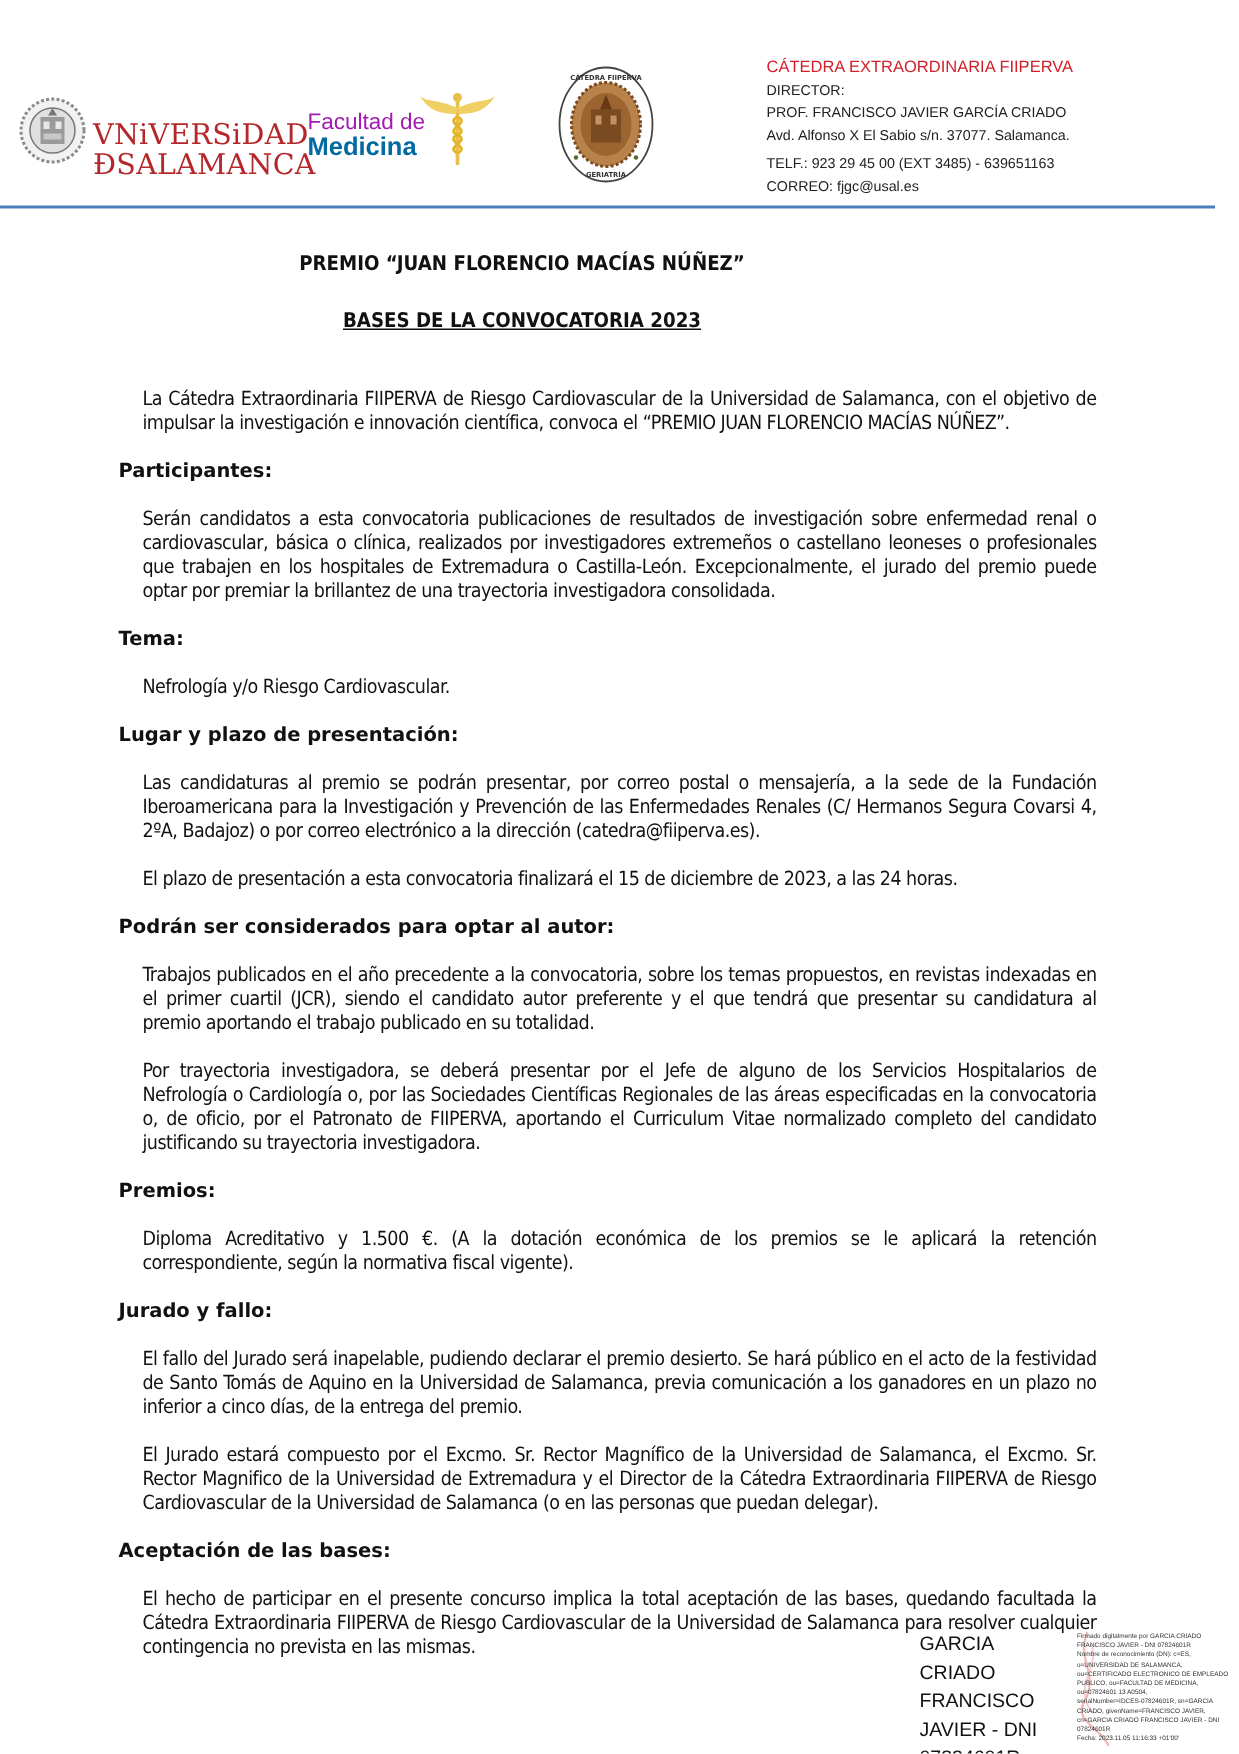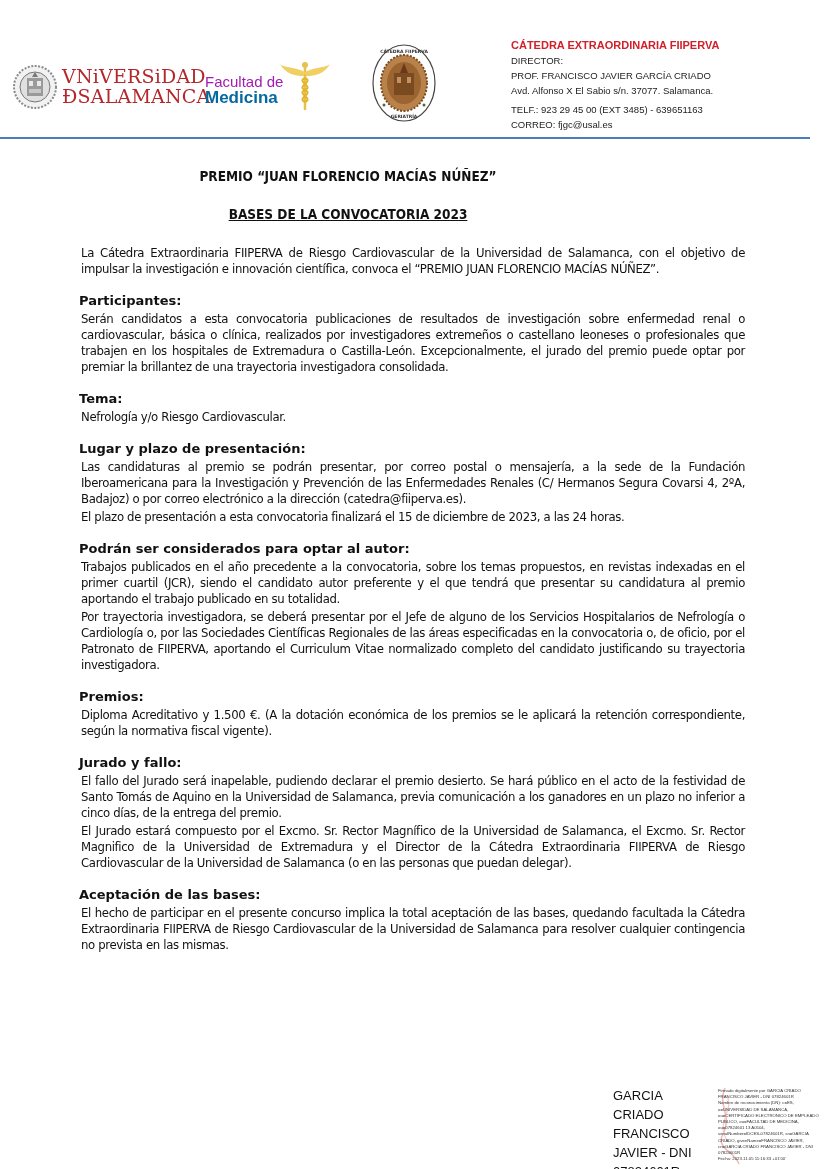--- a/index.html
+++ b/index.html
@@ -2,50 +2,50 @@
 <html><head>
 <meta charset="utf-8">
 <style>
   html, body { margin:0; padding:0; background:#ffffff; }
   body { width:826px; height:1169px; position:relative; overflow:hidden; font-family:"DejaVu Sans", sans-serif; color:#111; }
 
   
   .header { position:absolute; left:0; top:0; width:826px; height:140px; }
   .usal-logo { position:absolute; left:12px; top:64px; width:175px; height:50px; }
   .usal-seal { position:absolute; left:0; top:0; width:46px; height:46px; }
-  .usal-text { position:absolute; left:50px; top:2px; font-family:"DejaVu Serif", serif; color:#b4272b; line-height:20px; letter-spacing:0.2px; }
+  .usal-text { position:absolute; left:50px; top:16px; font-family:"DejaVu Serif", serif; color:#b4272b; line-height:20px; letter-spacing:0.2px; }
   .usal-text .l1 { font-size:19px; display:block; }
   .usal-text .l2 { font-size:19px; display:block; }
 
   .fac-logo { position:absolute; left:205px; top:60px; width:125px; height:52px; }
   .fac-text { position:absolute; left:0; top:14px; font-family:"Liberation Sans", sans-serif; line-height:16px; }
   .fac-text .l1 { display:block; font-size:15px; color:#a21caf; }
   .fac-text .l2 { display:block; font-size:17px; color:#0369a1; font-weight:bold; }
   .caduceus { position:absolute; left:75px; top:0; width:50px; height:52px; }
 
   .seal-logo { position:absolute; left:372px; top:43px; width:64px; height:80px; }
 
   .contact { position:absolute; left:511px; top:38px; font-family:"Liberation Sans", sans-serif; font-size:9.5px; color:#222; line-height:15px; }
-  .contact .org { color:#d0202b; font-weight:bold; font-size:11px; display:block; line-height:15px; }
+  .contact .org { color:#d0202b; font-weight:normal; font-size:11px; display:block; line-height:15px; }
   .contact .row { display:block; }
   .contact .gap { height:4px; display:block; }
 
   .rule { position:absolute; left:0; top:137px; width:810px; height:2px; background:#4a7ebb; }
 
   
   .title { position:absolute; left:0; width:696px; text-align:center; font-weight:bold; font-size:13.5px; font-family:"DejaVu Sans Condensed","DejaVu Sans", sans-serif; }
   .title1 { top:168px; }
   .title2 { top:206px; }
   .title2 span { text-decoration:underline; }
 
   
   .body { position:absolute; left:79px; top:243px; width:668px; font-size:13px; line-height:16px; font-family:"DejaVu Sans", sans-serif; }
   .body .sec { margin-bottom:16px; }
   .body h3 { margin:0; font-size:13px; font-weight:bold; line-height:16px; }
-  .body p { margin:2px; text-align:justify; font-stretch:condensed; letter-spacing:-0.35px; }
+  .body p { margin:16px; text-align:justify; font-stretch:condensed; letter-spacing:-0.35px; }
 
   
   .sig { position:absolute; left:613px; top:1086px; width:220px; height:80px; }
   .sig-name { position:absolute; left:0; top:0; font-family:"Liberation Sans", sans-serif; font-size:13px; line-height:19px; color:#111; width:100px; }
   .sig-name span { display:block; }
   .sig-mark { position:absolute; left:92px; top:0; width:40px; height:80px; }
   .sig-details { position:absolute; left:105px; top:2px; font-family:"Liberation Sans", sans-serif; font-size:4.3px; line-height:6.2px; color:#333; width:115px; }
   .sig-details span { display:block; white-space:nowrap; }
 </style>
 </head>

